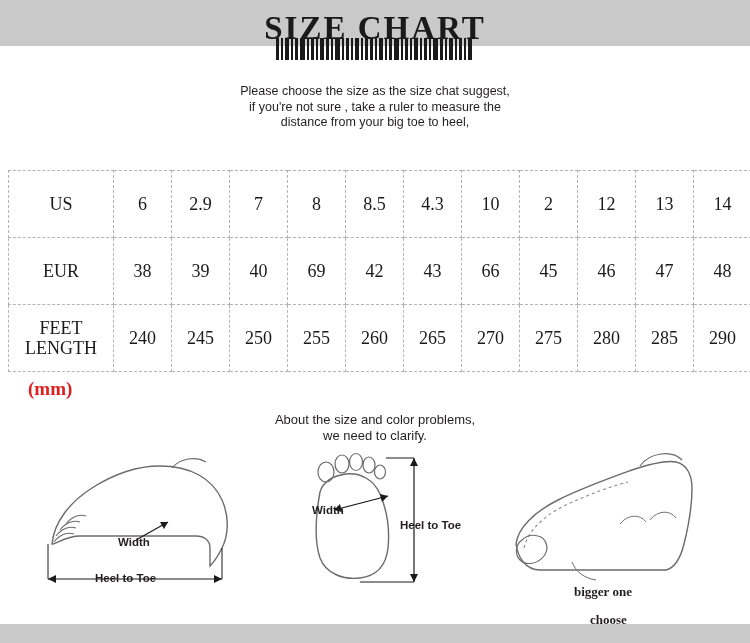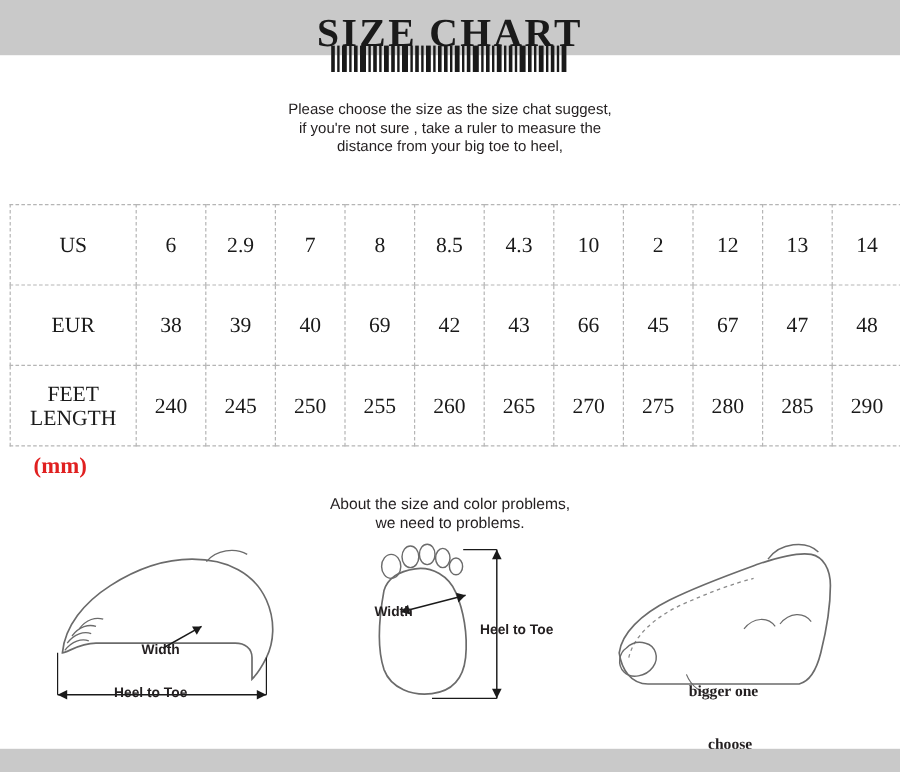--- a/index.html
+++ b/index.html
@@ -224,21 +224,21 @@
     <tr>
       <td class="label">EUR</td>
       <td class="val">38</td>
       <td class="val">39</td>
       <td class="val">40</td>
       <td class="val">69</td>
       <td class="val">42</td>
       <td class="val">43</td>
       <td class="val">66</td>
       <td class="val">45</td>
-      <td class="val">67</td>
+      <td class="val">46</td>
       <td class="val">47</td>
       <td class="val">48</td>
     </tr>
     <tr>
       <td class="label">FEET<br>LENGTH</td>
       <td class="val">240</td>
       <td class="val">245</td>
       <td class="val">250</td>
       <td class="val">255</td>
       <td class="val">260</td>
@@ -248,21 +248,21 @@
       <td class="val">280</td>
       <td class="val">285</td>
       <td class="val">290</td>
     </tr>
   </tbody>
 </table>
 <div class="mm-note">(mm)</div>
 
 <div class="about">
   <div>About the size and color problems,</div>
-  <div>we need to problems.</div>
+  <div>we need to clarify.</div>
 </div>
 
 <div class="diagrams">
 
   <div class="diagram d1">
     <svg width="220" height="160" viewBox="0 0 220 160">
 
       <path d="M12,100 C14,78 30,58 52,44 C74,30 98,22 120,22 C150,22 172,34 182,56
                C190,74 188,92 182,104 C176,116 170,122 170,122
                L170,104 C170,96 164,92 156,92 L40,92
@@ -330,18 +330,18 @@
 
       <path d="M22,96 C16,100 14,110 20,116 C26,122 38,120 44,112
                C50,104 46,94 38,92 C31,90 26,92 22,96 Z" fill="none" stroke="#6b6b6b" stroke-width="1.2"></path>
 
       <path d="M120,80 C128,70 140,70 146,78" fill="none" stroke="#6b6b6b" stroke-width="1"></path>
       <path d="M150,76 C158,66 170,66 176,74" fill="none" stroke="#6b6b6b" stroke-width="1"></path>
 
       <path d="M72,118 C76,128 84,134 96,136" fill="none" stroke="#6b6b6b" stroke-width="1"></path>
     </svg>
     <div class="dlabel serif" style="left:90px; top:120px;margin-top:48px;">choose</div>
-    <div class="dlabel serif" style="left:74px; top:124px;">bigger one</div>
+    <div class="dlabel serif" style="left:74px; top:140px;">bigger one</div>
   </div>
 
 </div>
 
 <div class="footer-band"></div>
 
 </body></html>

